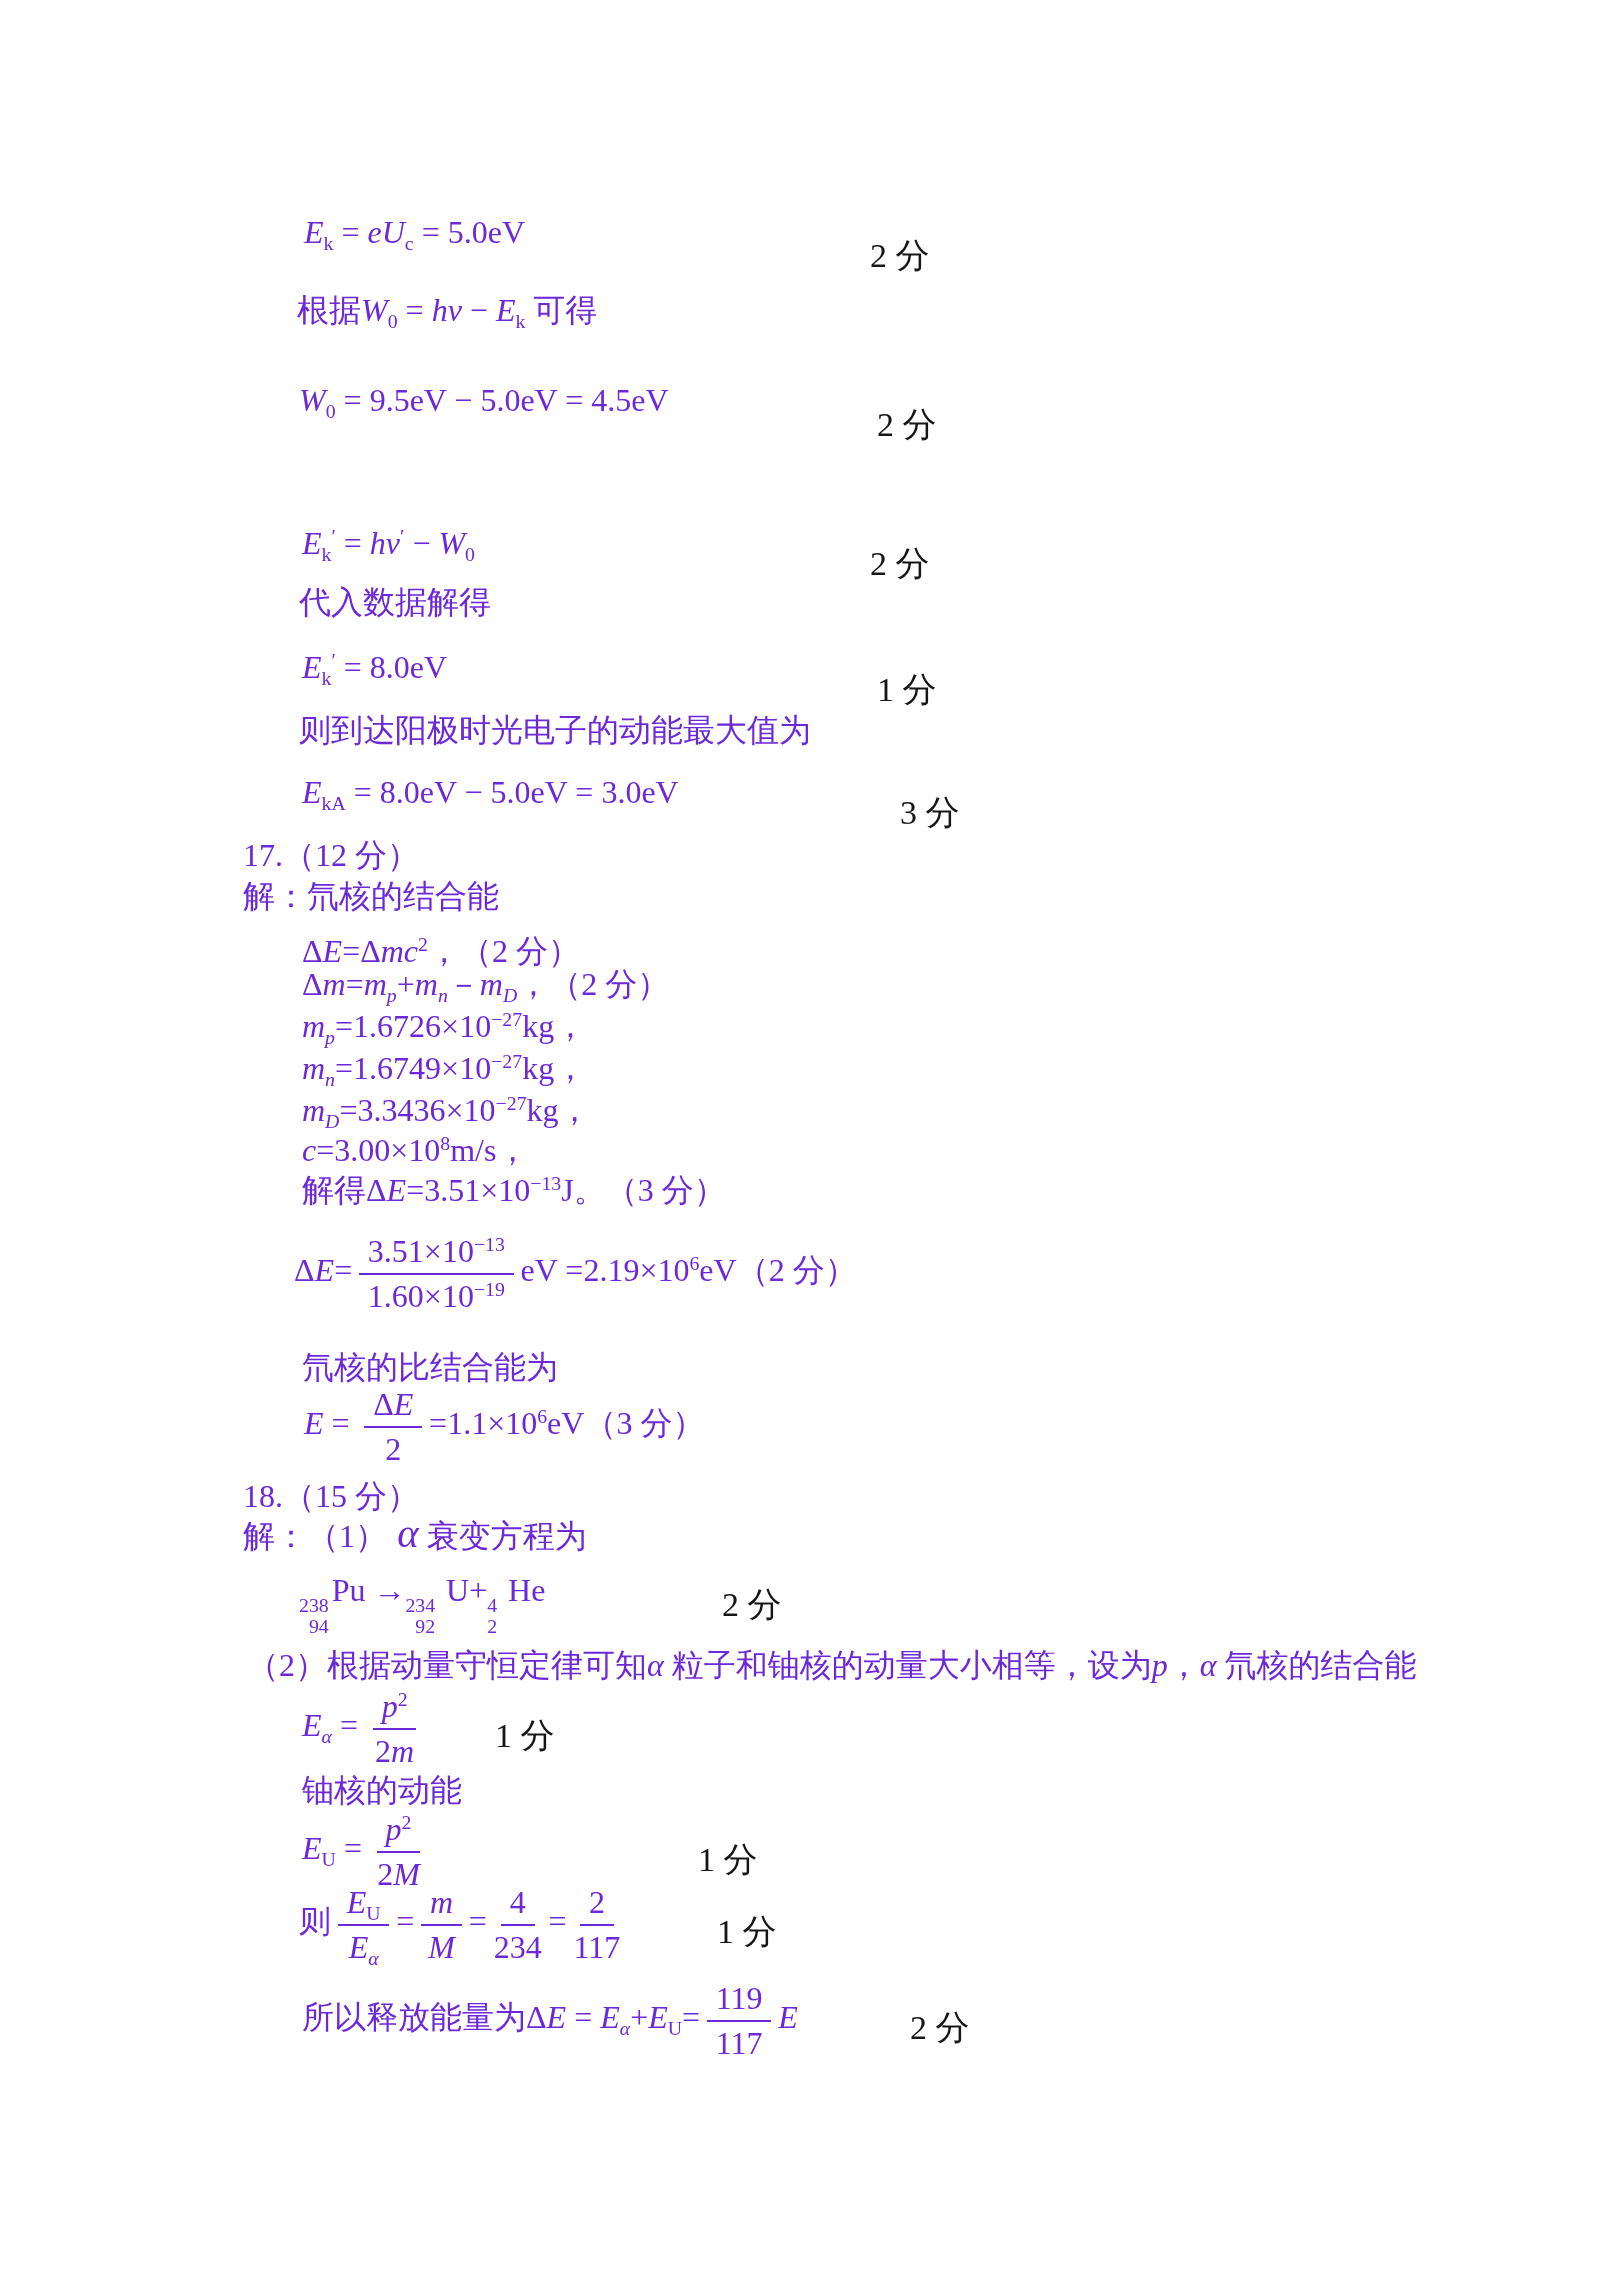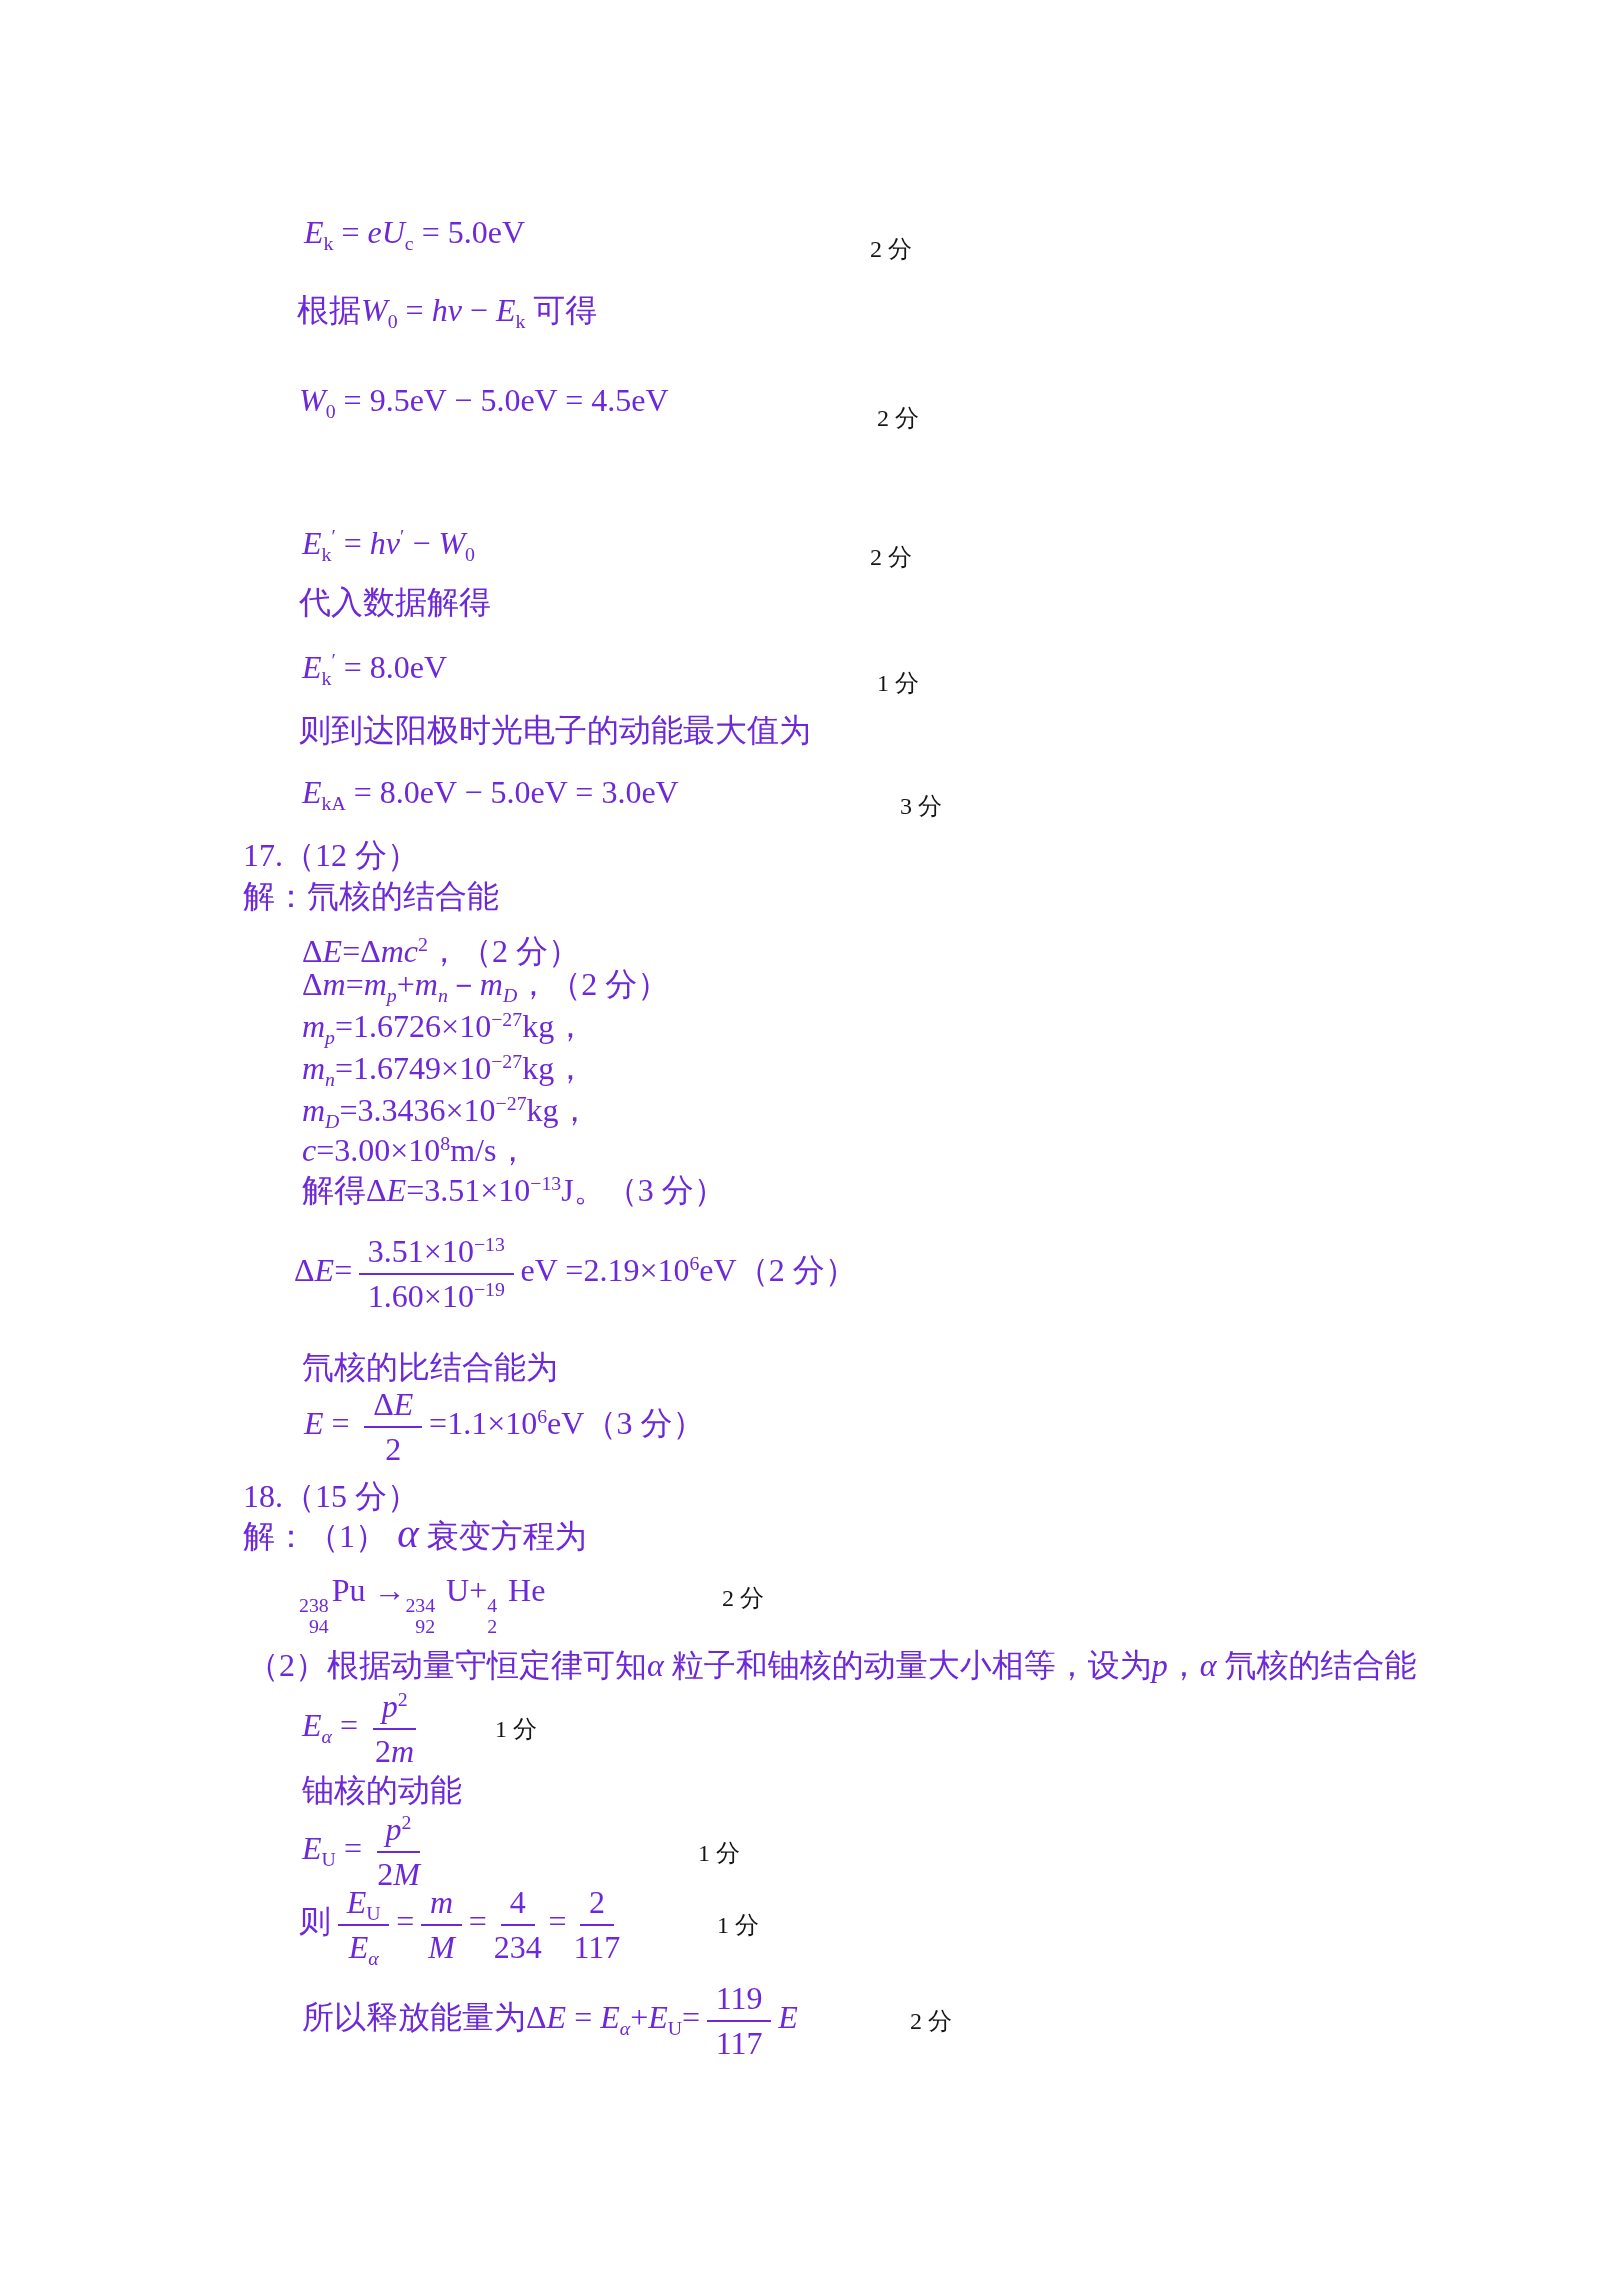--- a/index.html
+++ b/index.html
@@ -14,21 +14,21 @@
   .line{
     position:absolute;
     white-space:pre;
     font-size:32px;
     line-height:1.25;
     color:#6d28d9;
   }
   .score{
     position:absolute;
     white-space:pre;
-    font-size:24px;
+    font-size:34px;
     color:#161616;
   }
   .tok-t{font-style:normal;}
   .tok-i{font-style:italic;}
   .tok-ib{font-style:italic;font-size:41px;line-height:1;}
   sub,sup{font-size:0.62em;line-height:0;}
   sub{vertical-align:-0.35em;}
   sup{vertical-align:0.55em;}
   sub.tok-subi{font-style:italic;}
   sup.tok-sup{font-style:normal;}

